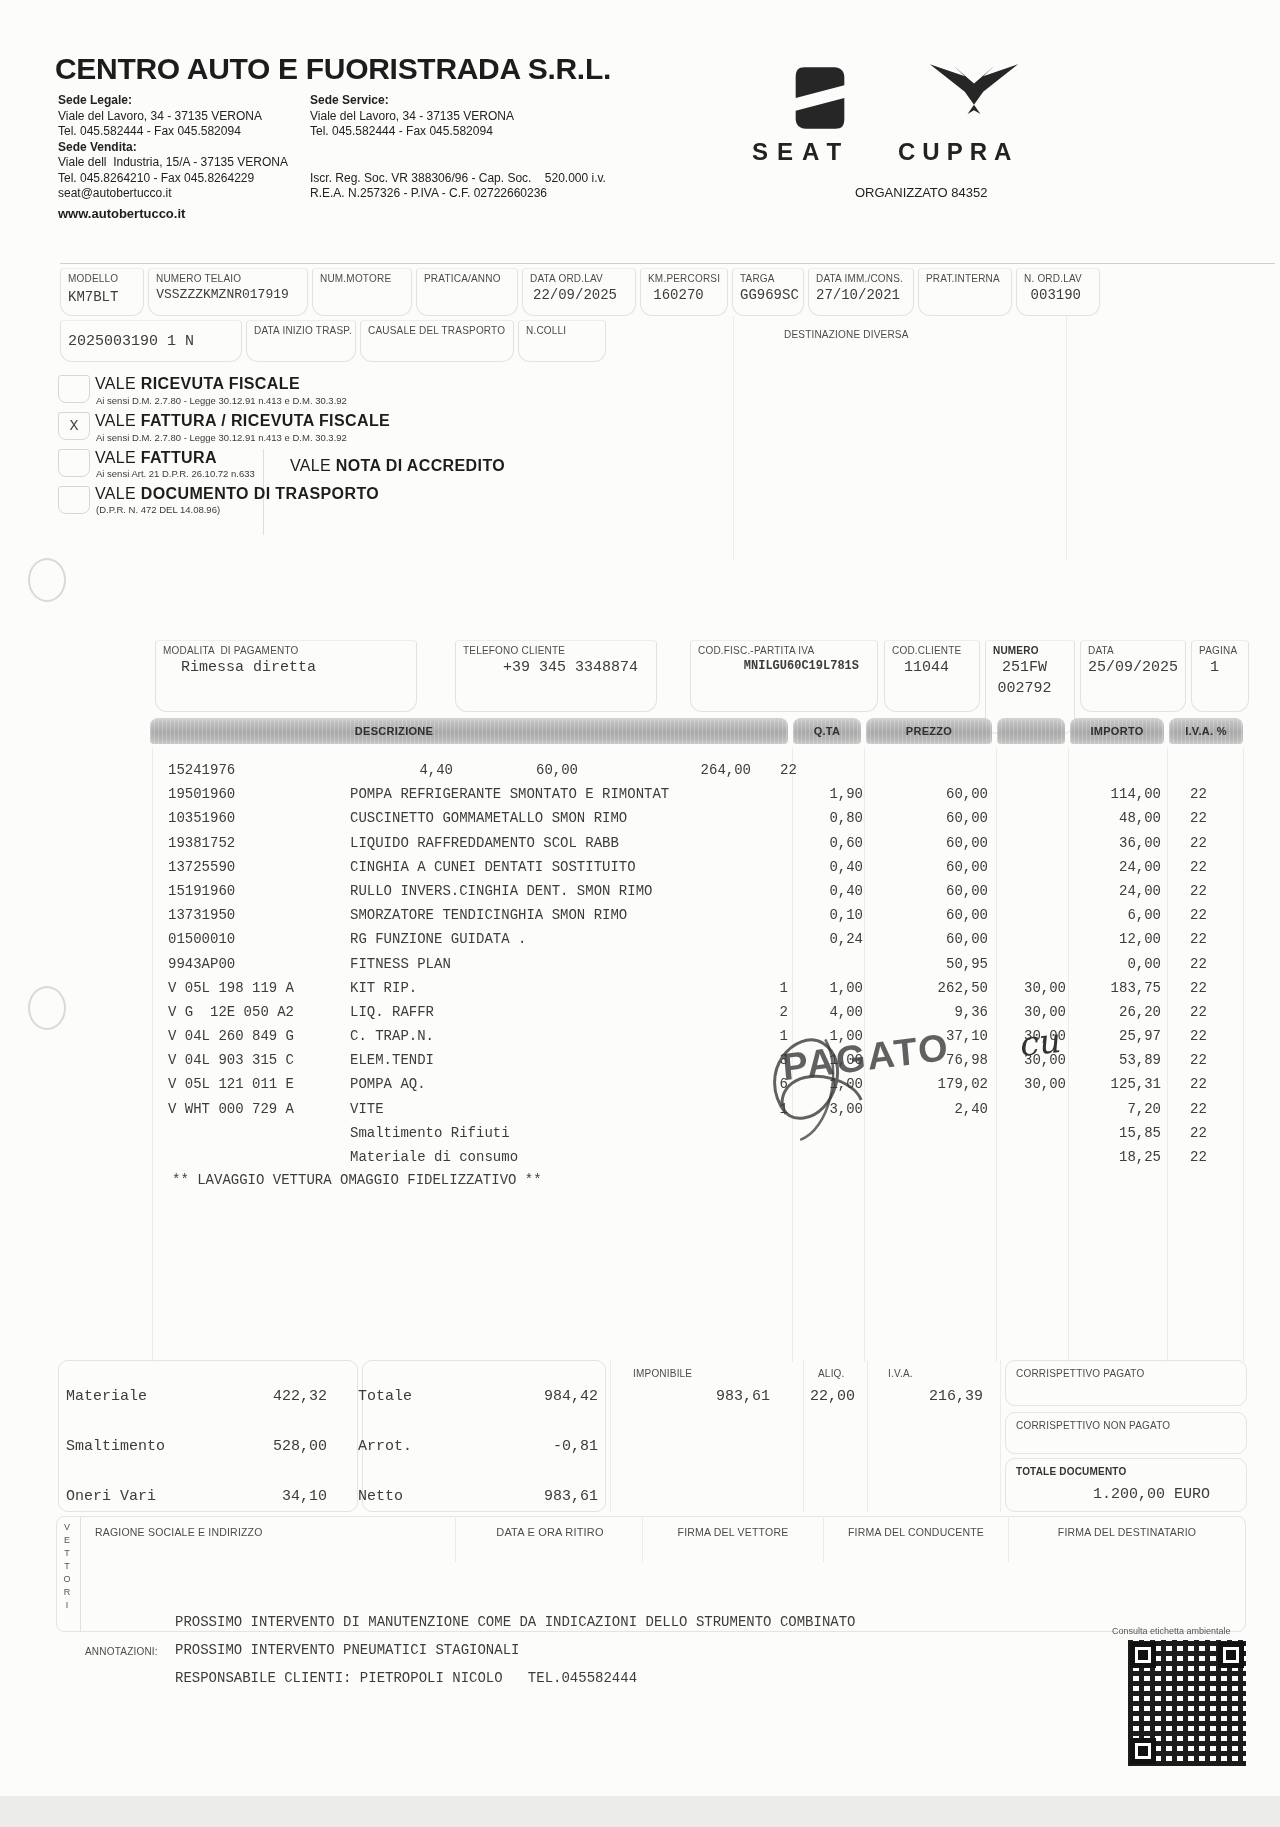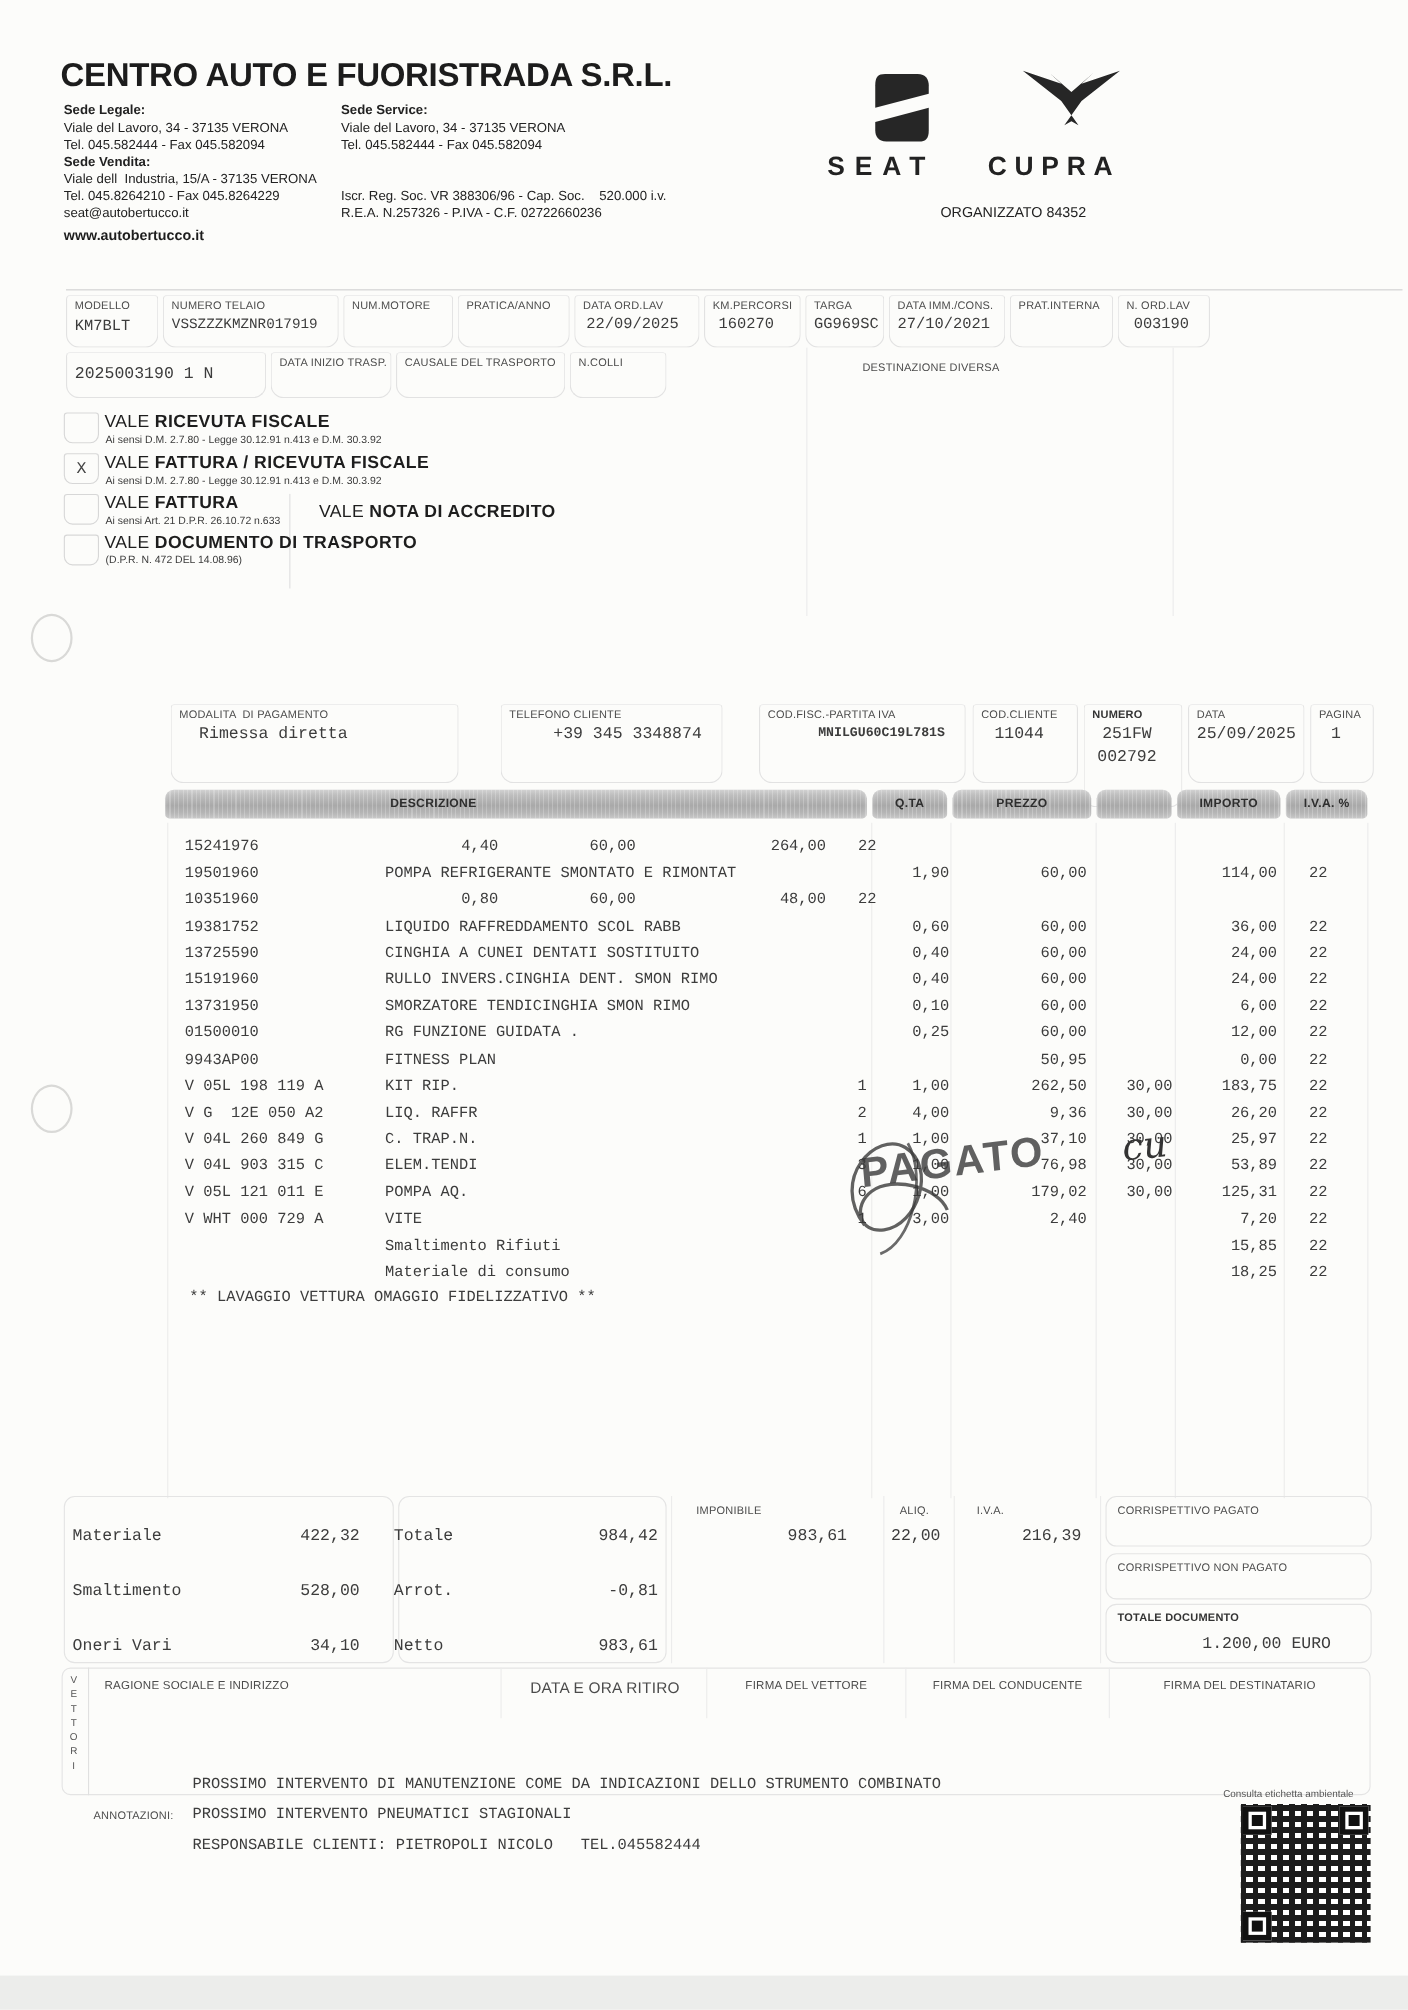--- a/index.html
+++ b/index.html
@@ -269,20 +269,21 @@
       <span class="c desc mono">POMPA REFRIGERANTE SMONTATO E RIMONTAT</span>
       <span class="c n mono rt"></span>
       <span class="c qty mono rt">1,90</span>
       <span class="c price mono rt">60,00</span>
       <span class="c disc mono rt"></span>
       <span class="c amount mono rt">114,00</span>
       <span class="c vat mono ctr">22</span>
     </div>
       <div class="irow">
       <span class="c code mono">10351960</span>
+      <span class="c desc mono">CUSCINETTO GOMMAMETALLO SMON RIMO</span>
       <span class="c n mono rt"></span>
       <span class="c qty mono rt">0,80</span>
       <span class="c price mono rt">60,00</span>
       <span class="c disc mono rt"></span>
       <span class="c amount mono rt">48,00</span>
       <span class="c vat mono ctr">22</span>
     </div>
       <div class="irow">
       <span class="c code mono">19381752</span>
       <span class="c desc mono">LIQUIDO RAFFREDDAMENTO SCOL RABB</span>
@@ -320,21 +321,21 @@
       <span class="c qty mono rt">0,10</span>
       <span class="c price mono rt">60,00</span>
       <span class="c disc mono rt"></span>
       <span class="c amount mono rt">6,00</span>
       <span class="c vat mono ctr">22</span>
     </div>
       <div class="irow">
       <span class="c code mono">01500010</span>
       <span class="c desc mono">RG FUNZIONE GUIDATA .</span>
       <span class="c n mono rt"></span>
-      <span class="c qty mono rt">0,25</span>
+      <span class="c qty mono rt">0,24</span>
       <span class="c price mono rt">60,00</span>
       <span class="c disc mono rt"></span>
       <span class="c amount mono rt">12,00</span>
       <span class="c vat mono ctr">22</span>
     </div>
       <div class="irow">
       <span class="c code mono">9943AP00</span>
       <span class="c desc mono">FITNESS PLAN</span>
       <span class="c n mono rt"></span>
       <span class="c qty mono rt"></span>
@@ -475,21 +476,21 @@
   <span class="abs mono v15 rt" style="left:1040px;top:1486px;width:170px;">1.200,00 EURO</span>
 
   <div class="abs softbox" style="left:56px;top:1516px;width:1190px;height:116px;border-radius:8px;"></div>
   <div class="abs vline" style="left:80px;top:1516px;height:116px;background:#e0e0e0;"></div>
   <div class="abs vline" style="left:455px;top:1516px;height:46px;"></div>
   <div class="abs vline" style="left:642px;top:1516px;height:46px;"></div>
   <div class="abs vline" style="left:823px;top:1516px;height:46px;"></div>
   <div class="abs vline" style="left:1008px;top:1516px;height:46px;"></div>
   <div class="abs vertical" style="left:62px;top:1522px;height:108px;">VETTORI</div>
   <span class="abs lbl" style="left:95px;top:1526px;font-size:10.5px;">RAGIONE SOCIALE E INDIRIZZO</span>
-  <span class="abs lbl ctr" style="left:465px;top:1526px;width:170px;font-size:14px;">DATA E ORA RITIRO</span>
+  <span class="abs lbl ctr" style="left:465px;top:1526px;width:170px;font-size:11px;">DATA E ORA RITIRO</span>
   <span class="abs lbl ctr" style="left:650px;top:1526px;width:166px;font-size:10.5px;">FIRMA DEL VETTORE</span>
   <span class="abs lbl ctr" style="left:830px;top:1526px;width:172px;font-size:10.5px;">FIRMA DEL CONDUCENTE</span>
   <span class="abs lbl ctr" style="left:1020px;top:1526px;width:214px;font-size:10.5px;">FIRMA DEL DESTINATARIO</span>
 
   <div class="abs mono v14" style="left:175px;top:1614px;">PROSSIMO INTERVENTO DI MANUTENZIONE COME DA INDICAZIONI DELLO STRUMENTO COMBINATO</div>
   <span class="abs lbl" style="left:85px;top:1646px;">ANNOTAZIONI:</span>
   <div class="abs mono v14" style="left:175px;top:1642px;">PROSSIMO INTERVENTO PNEUMATICI STAGIONALI</div>
   <div class="abs mono v14" style="left:175px;top:1670px;">RESPONSABILE CLIENTI: PIETROPOLI NICOLO   TEL.045582444</div>
 
   <span class="abs" style="left:1112px;top:1626px;font-size:9px;color:#555;">Consulta etichetta ambientale</span>

